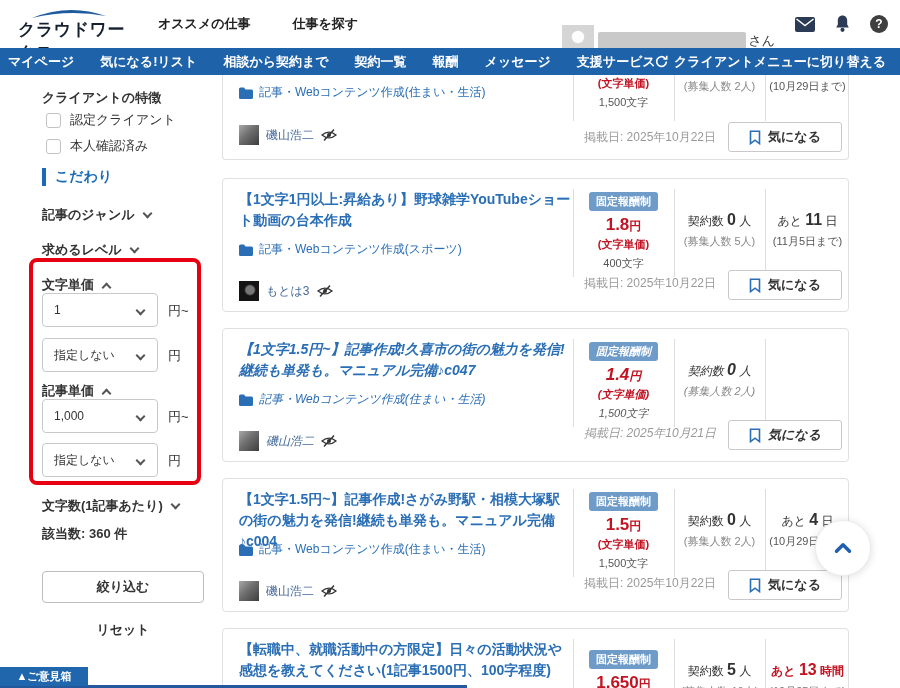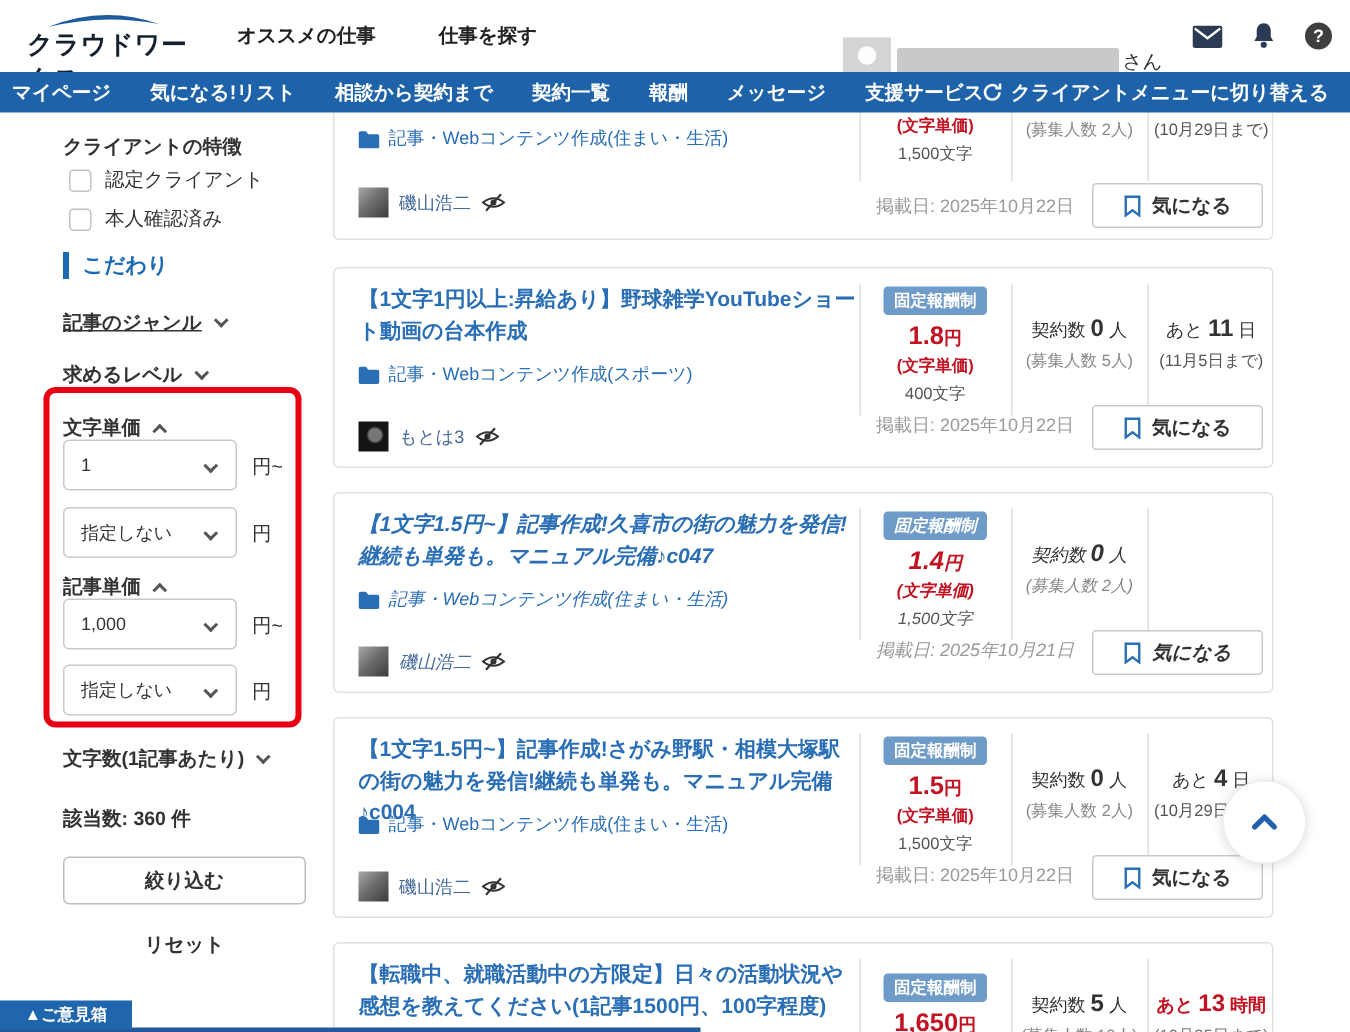--- a/index.html
+++ b/index.html
@@ -201,21 +201,21 @@
     <div class="sb-check" style="top:62px;">
       <span class="cb"></span>
       <span class="lbl">本人確認済み</span>
     </div>
 
     <div class="kodawari" style="top:93px;">
       <span class="bar"></span>
       <span class="txt">こだわり</span>
     </div>
 
-    <div class="sb-collapse" style="top:131px;text-decoration:underline;">
+    <div class="sb-collapse" style="top:131px;">
       <span>記事のジャンル</span><span class="chev down"></span>
     </div>
     <div class="sb-collapse" style="top:166px;">
       <span>求めるレベル</span><span class="chev down"></span>
     </div>
 
     <div class="sb-collapse" style="top:201px;">
       <span>文字単価</span><span class="chev up"></span>
     </div>
     <div class="sb-select" style="top:218px;">
@@ -240,21 +240,21 @@
     <div class="sb-select" style="top:368px;">
       <span>指定しない</span>
       <span class="chev down"></span>
     </div>
     <div class="unit" style="top:377px;">円</div>
 
     <div class="sb-collapse" style="top:422px;">
       <span>文字数(1記事あたり)</span><span class="chev down"></span>
     </div>
 
-    <div class="result" style="top:450px;margin-top:12px;">該当数: 360 件</div>
+    <div class="result" style="top:450px;">該当数: 360 件</div>
 
     <div class="filter-btn" style="top:496px;">絞り込む</div>
     <div class="reset" style="top:546px;">リセット</div>
   </div>
 
   <div class="redbox"></div>
 
   <div class="main">
 
     <div class="card-partial">

